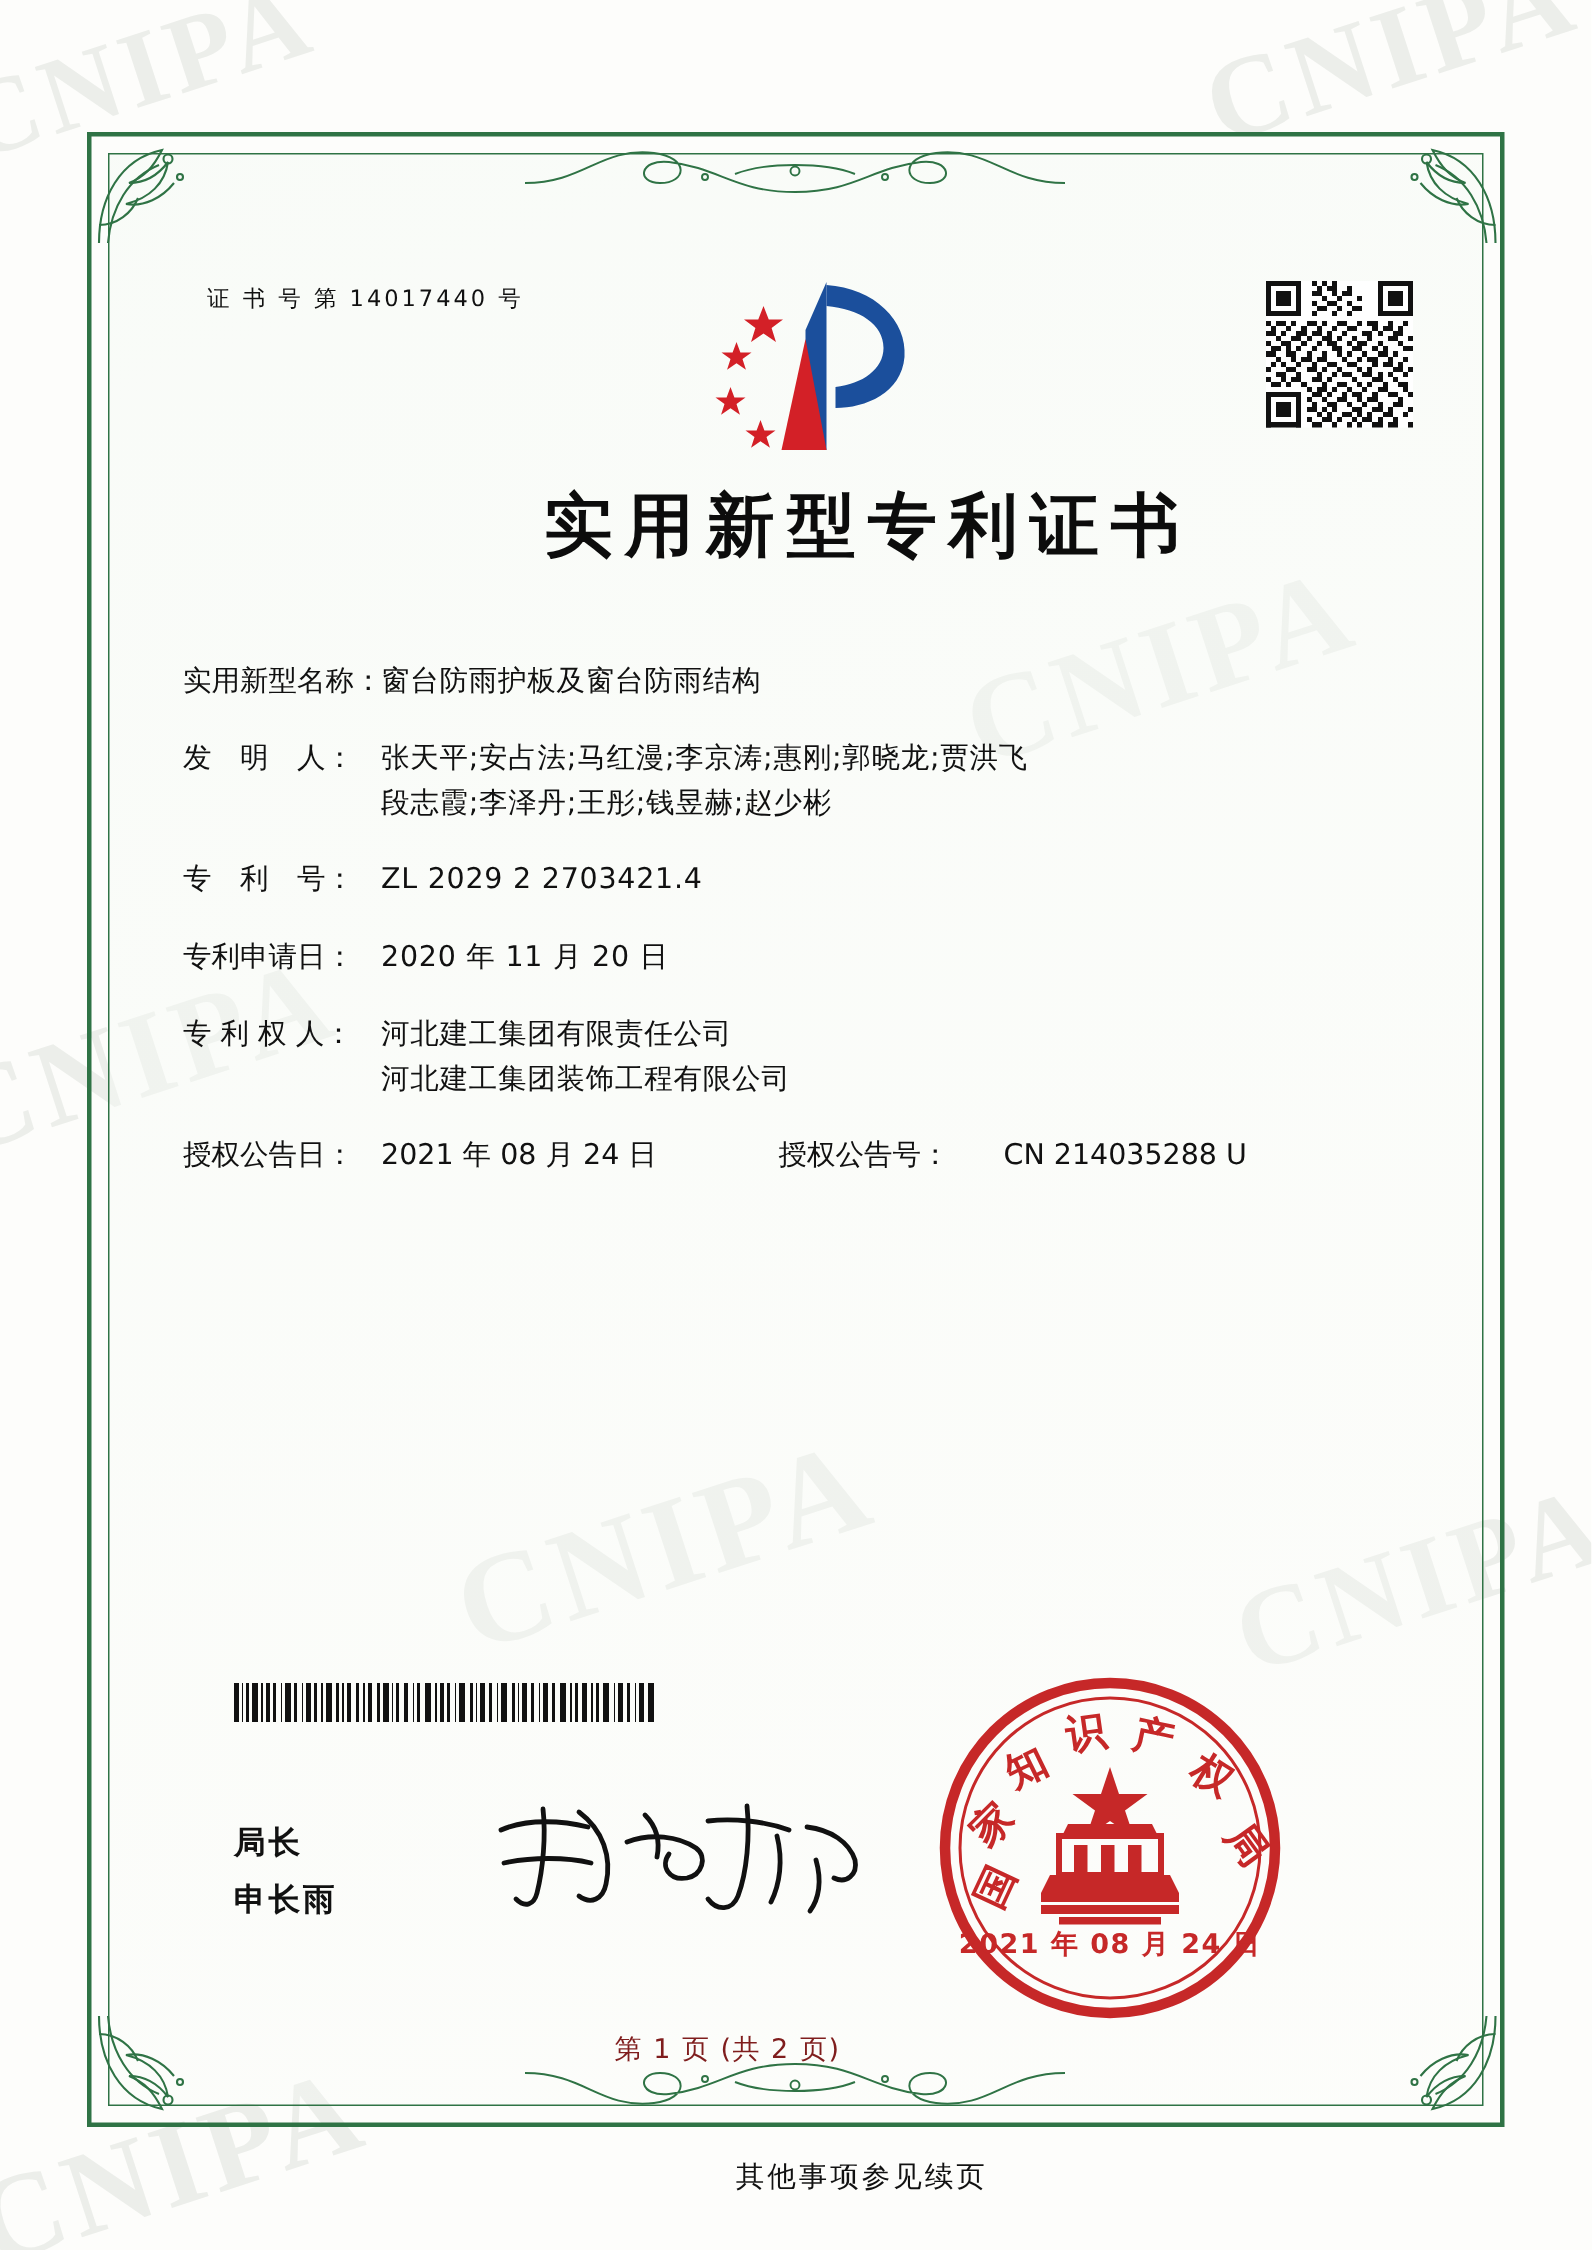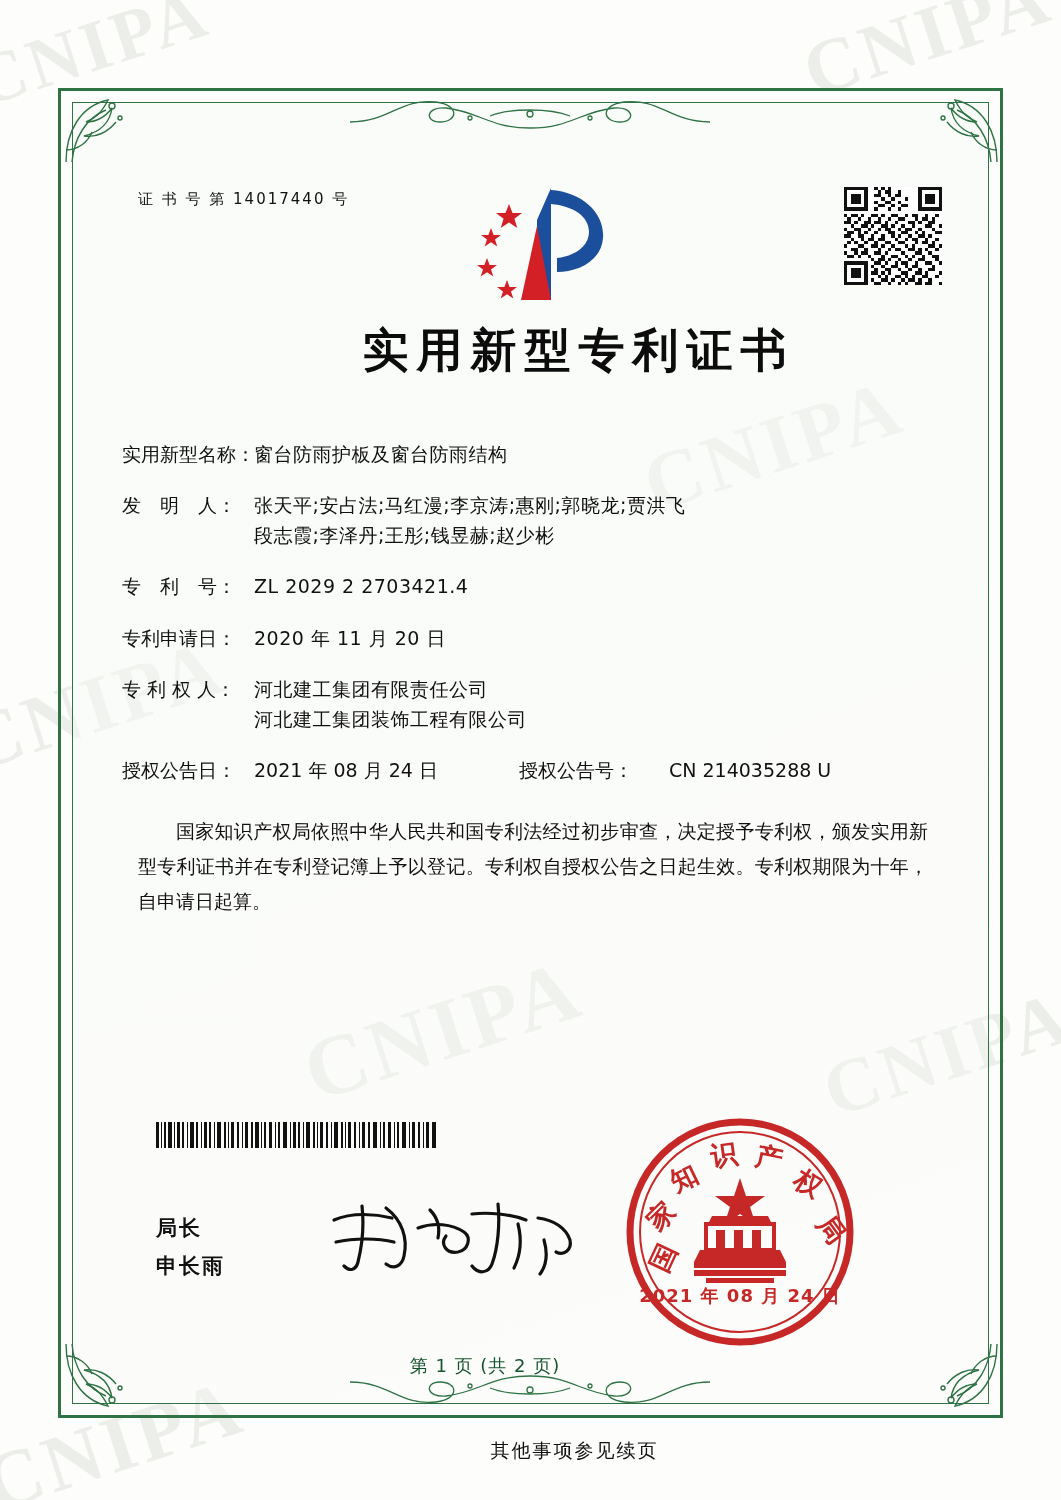--- a/index.html
+++ b/index.html
@@ -237,21 +237,21 @@
     font-weight: bold;
   }
 
   .page-num {
     position: absolute;
     left: 0;
     top: 1252px;
     width: 826px;
     text-align: center;
     font-size: 18px;
-    color: #14532d;
+    color: #7f1d1d;
     letter-spacing: 1px;
   }
 
   .footer-note {
     position: absolute;
     left: 0;
     top: 1438px;
     width: 1061px;
     text-align: center;
     font-size: 19px;
@@ -604,21 +604,20 @@
       <div class="inline-pair">
         <div class="ip-a">授权公告日：</div>
         <div class="ip-b">2021 年 08 月 24 日</div>
         <div class="ip-c">授权公告号：</div>
         <div class="ip-d">CN 214035288 U</div>
       </div>
 
     </div>
 
     <div class="paras">
-      <p>国家知识产权局依照中华人民共和国专利法经过初步审查，决定授予专利权，颁发实用新型专利证书并在专利登记簿上予以登记。专利权自授权公告之日起生效。专利权期限为十年，自申请日起算。</p>
     </div>
 
     <div class="barcode">
       <svg viewBox="0 0 280 26" shape-rendering="crispEdges">
         <g fill="#111">
           <rect x="0" y="0" width="3" height="26"></rect>
             <rect x="5" y="0" width="1" height="26"></rect>
           <rect x="8" y="0" width="2" height="26"></rect>
             <rect x="12" y="0" width="4" height="26"></rect>
           <rect x="18" y="0" width="1" height="26"></rect>

